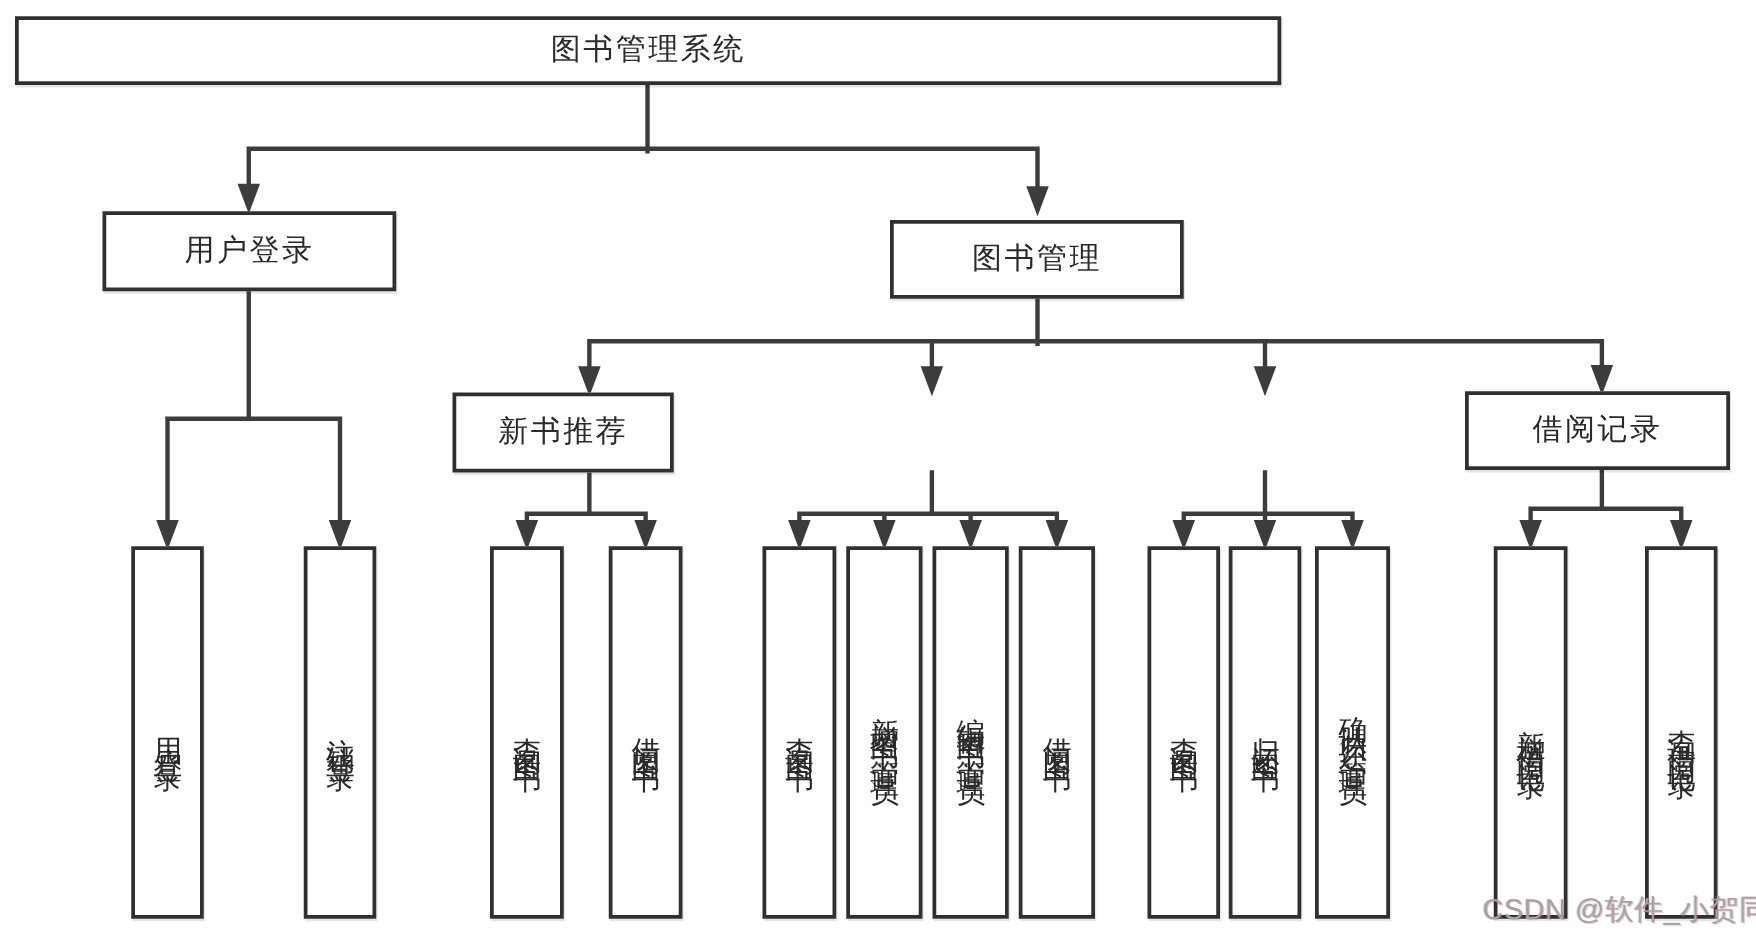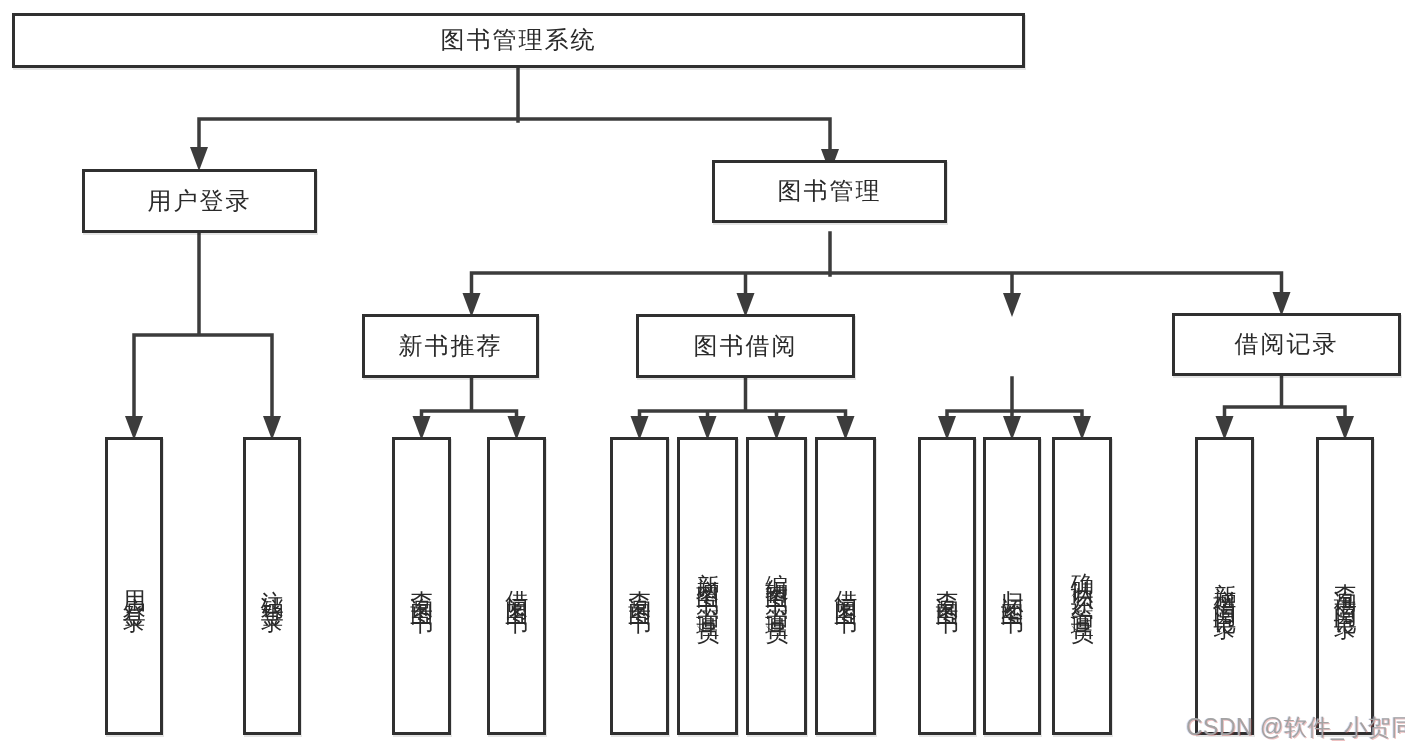--- a/index.html
+++ b/index.html
@@ -78,25 +78,24 @@
       <polygon class="arrow" points="1003,416 1021,416 1012,440"></polygon>
       <polygon class="arrow" points="1073,416 1091,416 1082,440"></polygon>
       <polygon class="arrow" points="1215.5,416 1233.5,416 1224.5,440"></polygon>
       <polygon class="arrow" points="1336,416 1354,416 1345,440"></polygon>
     </g>
   </svg>
 
   <div class="node hnode" style="left:12px;top:13px;width:1013px;height:55px;text-align:right;">图书管理系统</div>
 
   <div class="node hnode" style="left:82px;top:169px;width:235px;height:64px;">用户登录</div>
-  <div class="node hnode" style="left:712px;top:160px;width:235px;height:63px;">图书管理</div>
+  <div class="node hnode" style="left:712px;top:176px;width:235px;height:63px;">图书管理</div>
 
   <div class="node hnode" style="left:362px;top:314px;width:177px;height:64px;">新书推荐</div>
-  <div class="node hnode" style="left:636px;top:314px;width:219px;height:64px;">图书借阅</div>
-  <div class="node hnode" style="left:1172px;top:313px;width:229px;height:63px;">借阅记录</div>
+  <div class="node hnode" style="left:1172px;top:313px;width:212px;height:63px;">借阅记录</div>
 
   <div class="node vnode" style="left:105px;top:437px;width:58px;height:298px;">用户登录</div>
   <div class="node vnode" style="left:243px;top:437px;width:58px;height:298px;">注销登录</div>
 
   <div class="node vnode" style="left:392px;top:437px;width:59px;height:298px;">查询图书</div>
   <div class="node vnode" style="left:487px;top:437px;width:59px;height:298px;">借阅图书</div>
 
   <div class="node vnode" style="left:610px;top:437px;width:59px;height:298px;">查询图书</div>
   <div class="node vnode" style="left:677px;top:437px;width:61px;height:298px;">新增图书（管理员）</div>
   <div class="node vnode" style="left:746px;top:437px;width:61px;height:298px;">编辑图书（管理员）</div>

